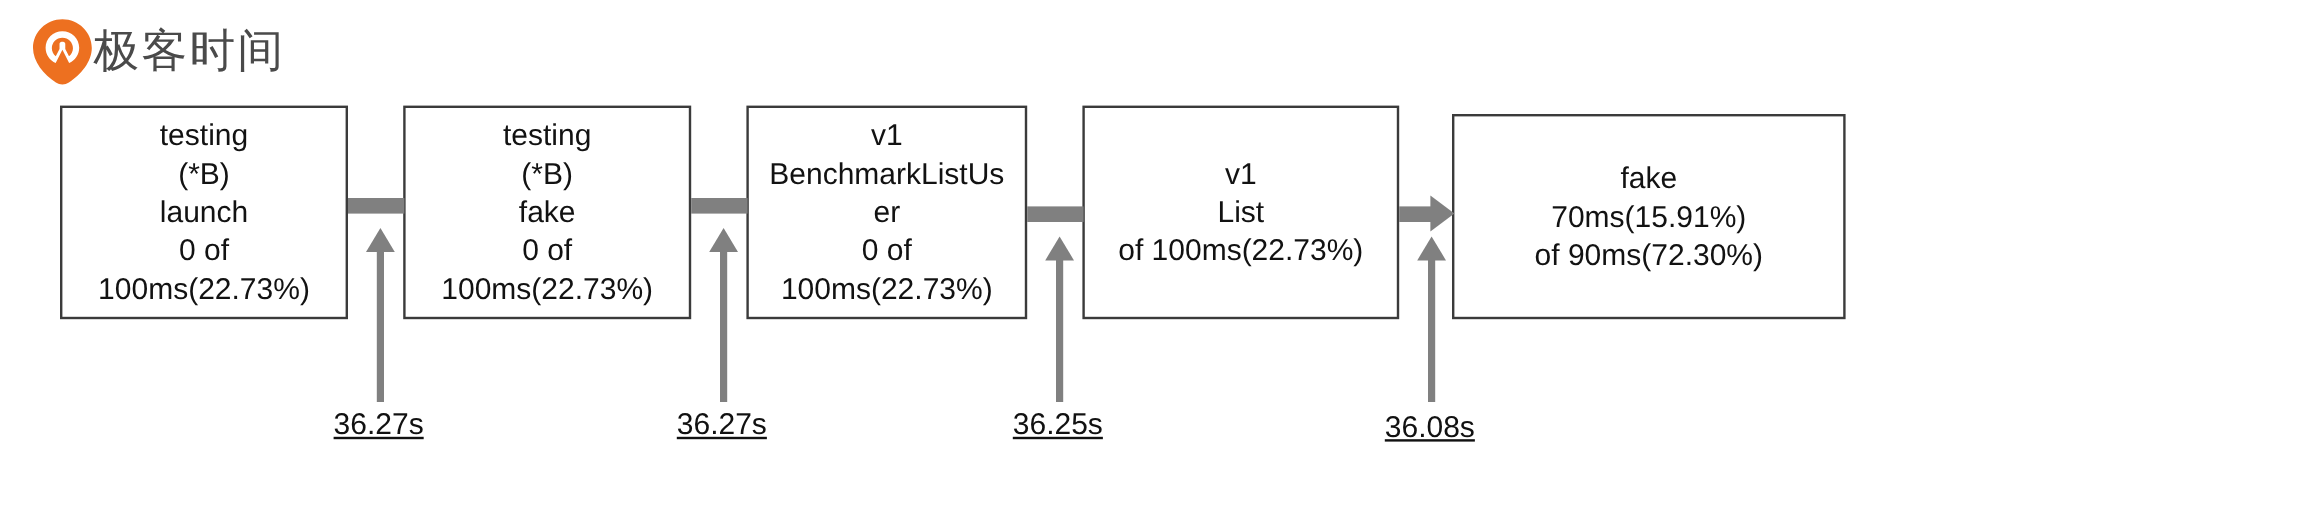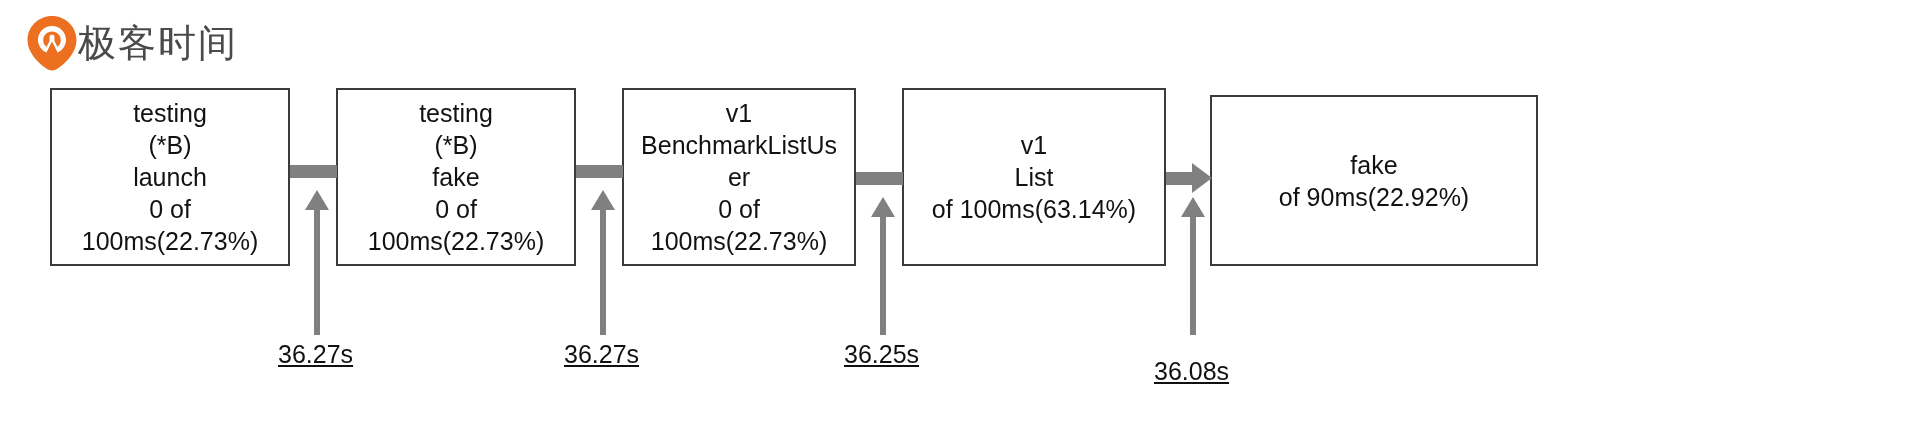--- a/index.html
+++ b/index.html
@@ -131,21 +131,21 @@
   #callout-1 { left: 600px;  top: 190px; }
   #callout-2 { left: 880px;  top: 197px; }
   #callout-3 { left: 1190px; top: 197px; }
 
   #callout-0 .shaft, #callout-1 .shaft { top: 19px; height: 126px; }
   #callout-2 .shaft, #callout-3 .shaft { top: 19px; height: 119px; }
 
   #callout-0 .tlabel { left: -36px; top: 152px; }
   #callout-1 .tlabel { left: -36px; top: 152px; }
   #callout-2 .tlabel { left: -36px; top: 145px; }
-  #callout-3 .tlabel { left: -36px; top: 162px; text-align: right; }
+  #callout-3 .tlabel { left: -36px; top: 147px; text-align: right; }
 </style>
 </head>
 <body>
 
 <div class="brand">
   <svg class="brand-mark" viewBox="0 0 52 56">
     <path d="M26 1 C12.5 1 1.5 11.7 1.5 25 C1.5 36.5 10.5 47 20.6 53.8 C23.8 56 28.2 56 31.4 53.8 C41.5 47 50.5 36.5 50.5 25 C50.5 11.7 39.5 1 26 1 Z" fill="#ED7020"></path>
     <path d="M26 11 C18.3 11 12 17.2 12 24.8 C12 30.5 15.5 35.4 20.4 37.6 L26 26.5 L31.6 37.6 C36.5 35.4 40 30.5 40 24.8 C40 17.2 33.7 11 26 11 Z" fill="#ffffff"></path>
     <path d="M26 16.5 C21.1 16.5 17.2 20.4 17.2 25.2 C17.2 27.9 18.5 30.3 20.5 31.9 L23.6 25.9 L23.6 21.6 C23.6 20.6 24.4 19.8 25.4 19.8 L26.6 19.8 C27.6 19.8 28.4 20.6 28.4 21.6 L28.4 25.9 L31.5 31.9 C33.5 30.3 34.8 27.9 34.8 25.2 C34.8 20.4 30.9 16.5 26 16.5 Z" fill="#ED7020"></path>
   </svg>
@@ -174,26 +174,27 @@
     <span class="ln">v1</span>
     <span class="ln">BenchmarkListUs</span>
     <span class="ln">er</span>
     <span class="ln">0 of</span>
     <span class="ln">100ms(22.73%)</span>
   </div>
 
   <div class="node" id="node-3">
     <span class="ln">v1</span>
     <span class="ln">List</span>
-    <span class="ln">of 100ms(63.14%)</span>
+    <span class="ln">of 100ms(22.73%)</span>
   </div>
 
   <div class="node" id="node-4">
     <span class="ln">fake</span>
-    <span class="ln">of 90ms(22.92%)</span>
+    <span class="ln">70ms(15.91%)</span>
+    <span class="ln">of 90ms(72.30%)</span>
   </div>
 
   <div class="edge-bar" id="edge-bar-0"></div>
   <div class="edge-bar" id="edge-bar-1"></div>
   <div class="edge-bar" id="edge-bar-2"></div>
   <div class="edge-bar" id="edge-bar-3"></div>
   <div class="edge-head" id="edge-head-3"></div>
 
   <div class="callout" id="callout-0">
     <div class="head"></div>

